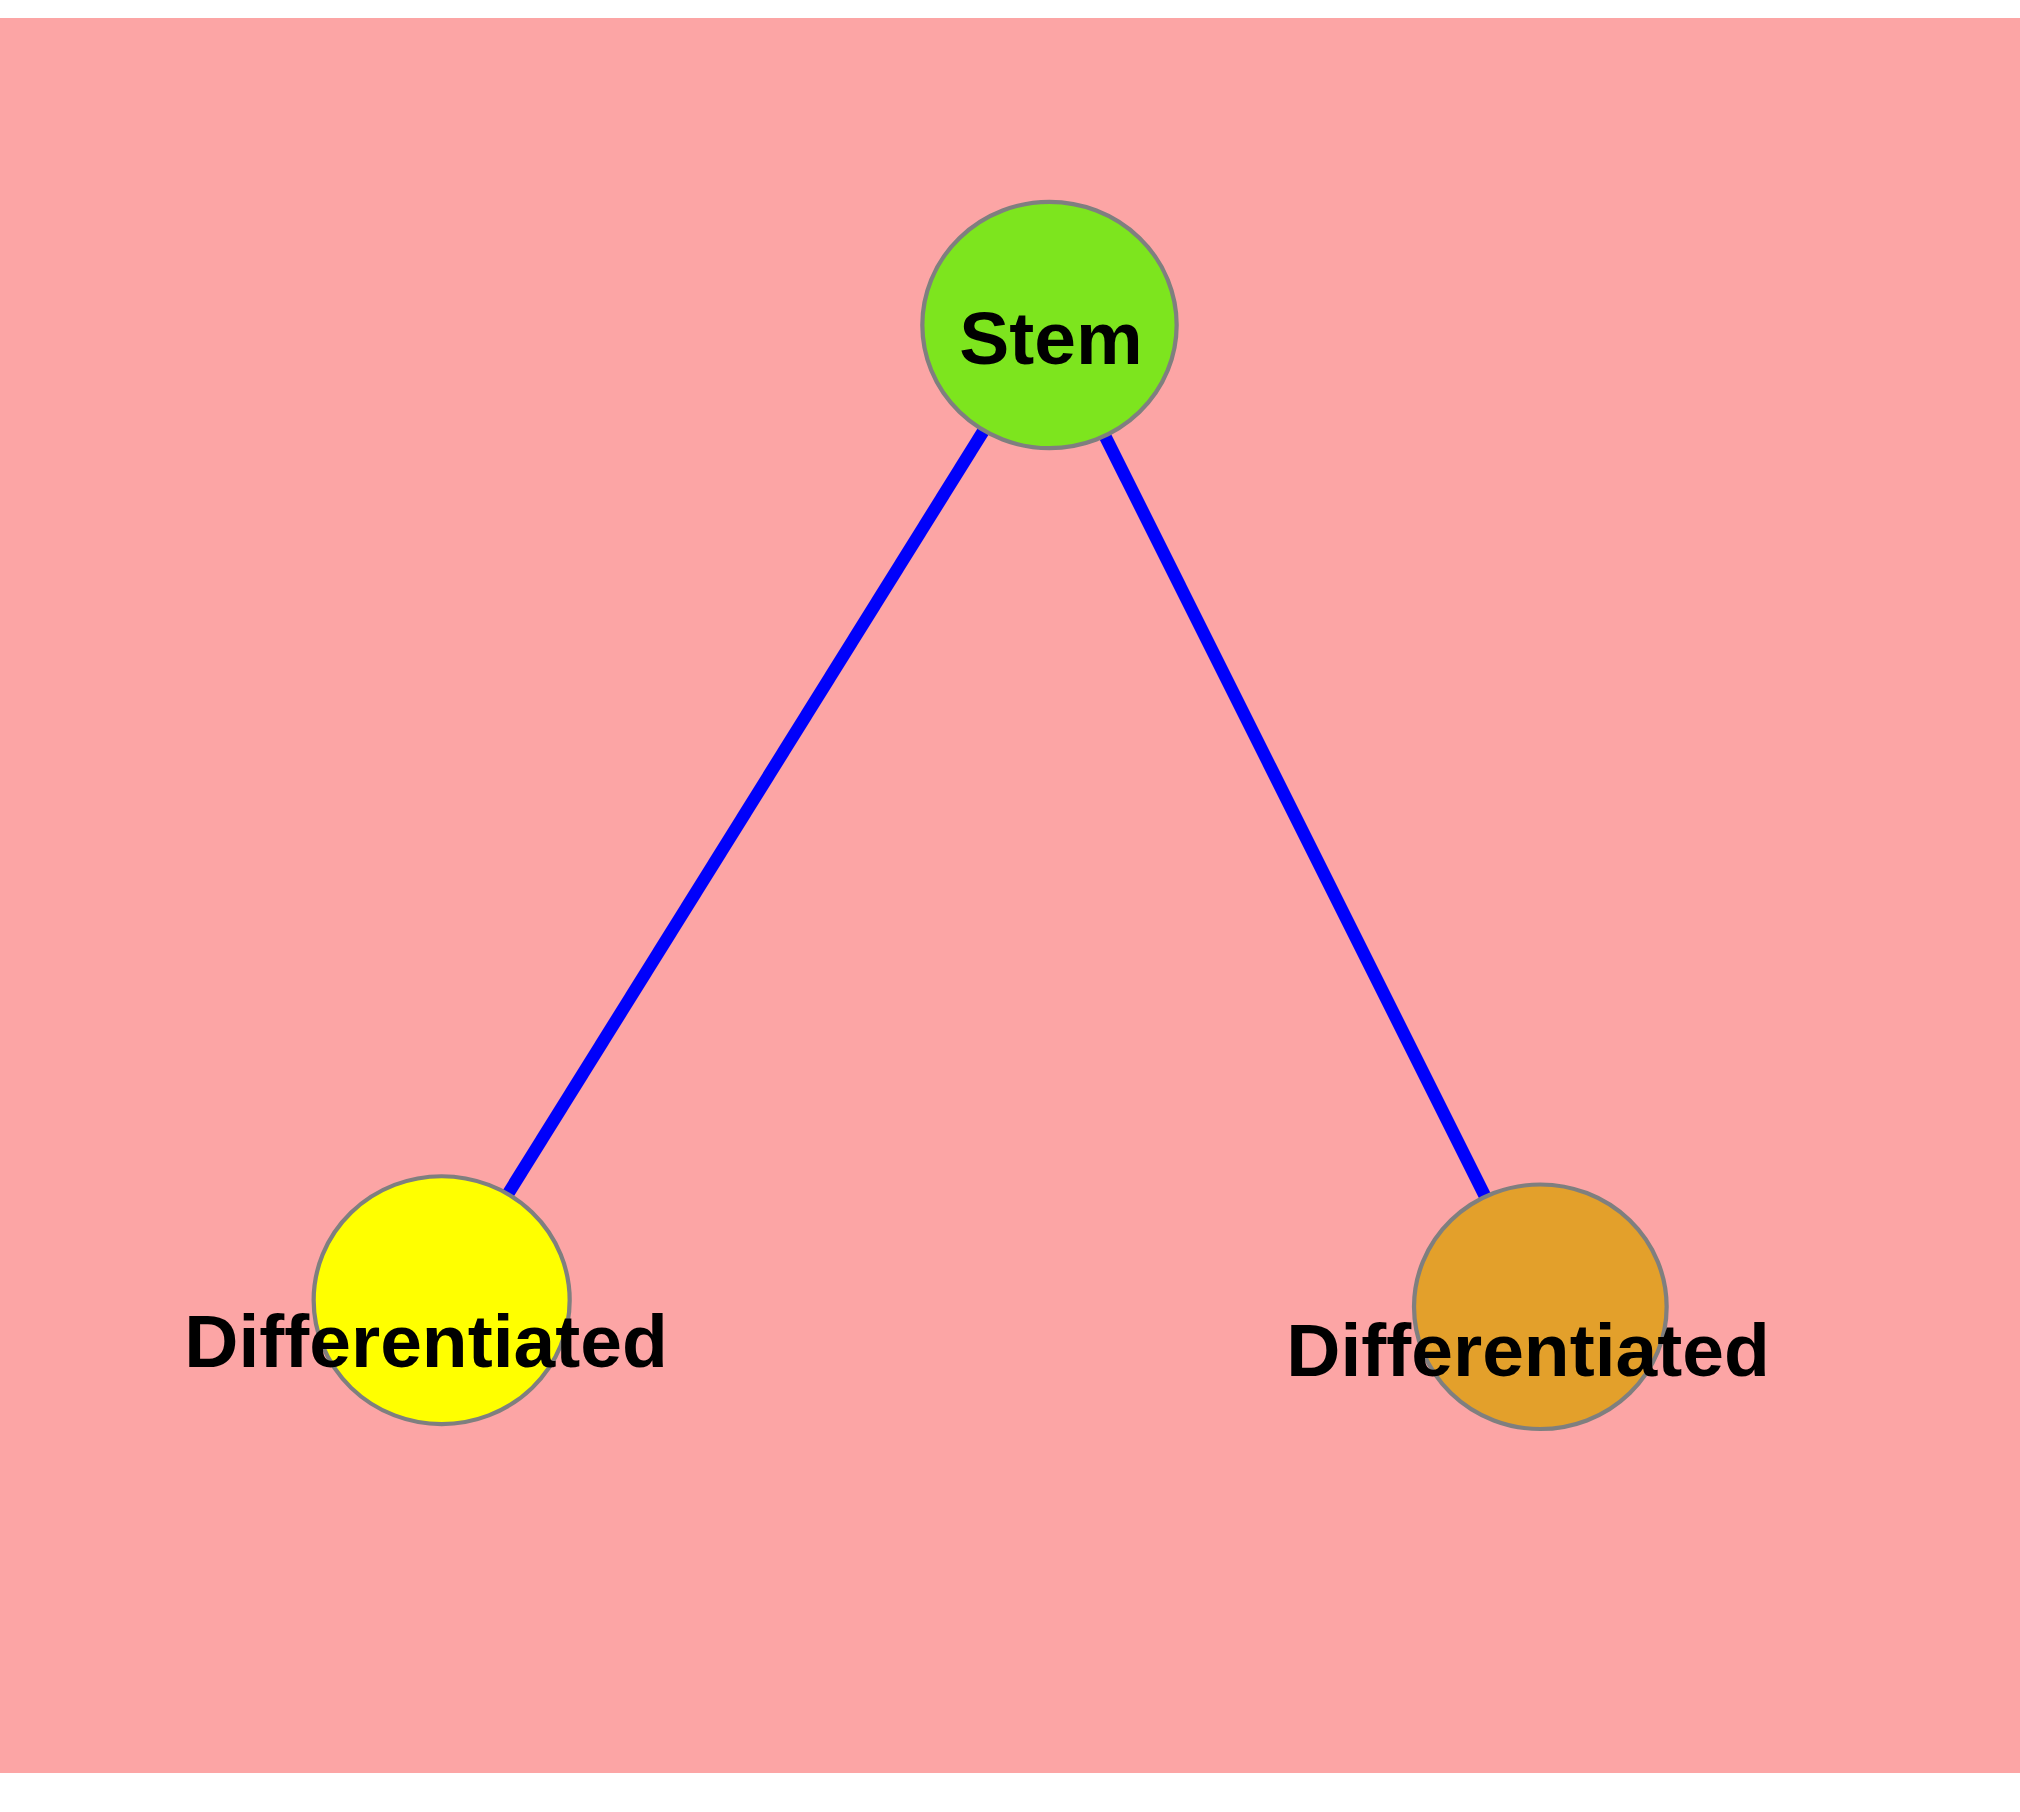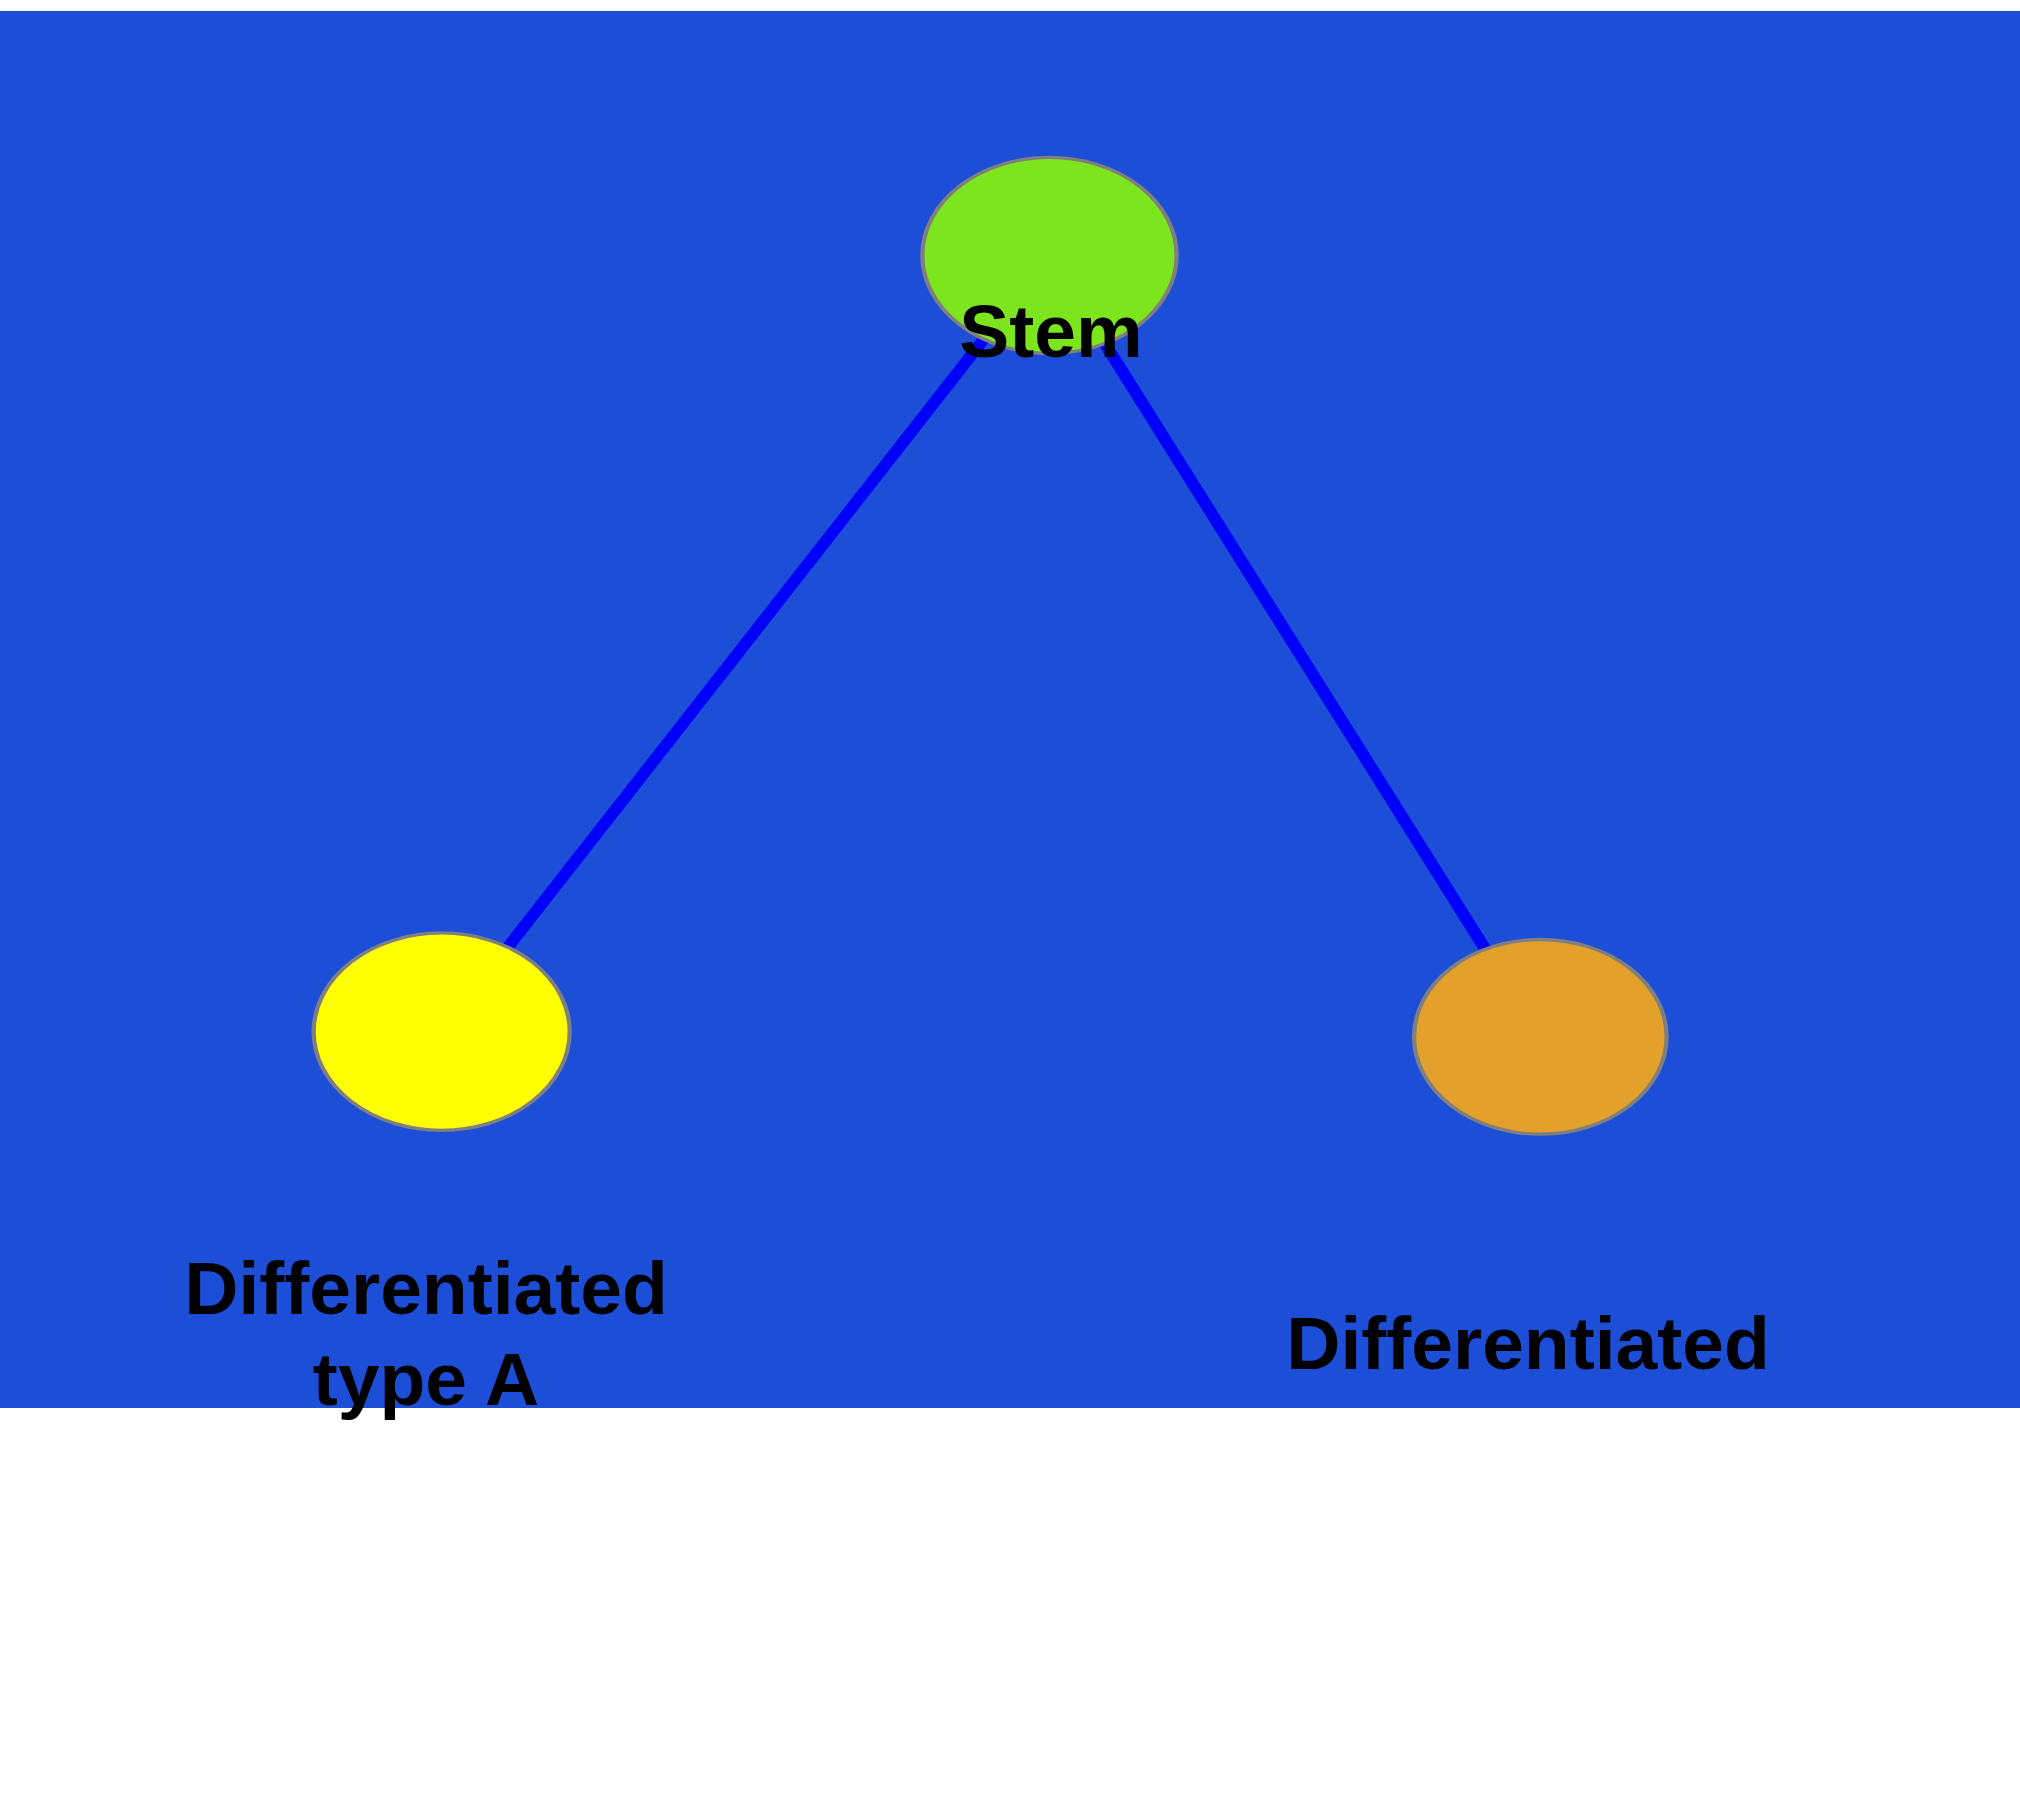--- a/index.html
+++ b/index.html
@@ -49,39 +49,38 @@
     color: #000000;
   }
   .node-label .label-line {
     display: block;
   }
 </style>
 </head>
 <body>
 
 <div class="page">
-  <div class="canvas" id="canvas" style="background: #1d4ed8; top: 11px; height: 1397px;">
+  <div class="canvas" id="canvas" style="background: #fca5a5; top: 18px; height: 1755px;">
     <svg class="graph-svg" id="graph-svg" xmlns="http://www.w3.org/2000/svg" preserveAspectRatio="none" viewBox="0 0 2384 2138">
       <g id="edges-layer">
           <line x1="1238" y1="374" x2="521" y2="1562" stroke="#0000FB" stroke-width="15"></line>
           <line x1="1238" y1="374" x2="1817" y2="1570" stroke="#0000FB" stroke-width="15"></line>
         </g>
       <g id="nodes-layer">
           <circle cx="1238" cy="374" r="150" fill="#7DE51E" stroke="#7F7F7F" stroke-width="5"></circle>
           <circle cx="521" cy="1562" r="151" fill="#FFFF00" stroke="#7F7F7F" stroke-width="5"></circle>
           <circle cx="1817" cy="1570" r="149" fill="#E3A02B" stroke="#7F7F7F" stroke-width="5"></circle>
         </g>
     </svg>
     <div class="labels-layer" id="labels-layer">
         <div class="node-label" style="left: 1051px; top: 320px; color: rgb(0, 0, 0); font-size: 75px; line-height: 91px;">
           <span class="label-line">Stem</span>
         </div>
         <div class="node-label" style="left: 426px; top: 1323px; color: rgb(0, 0, 0); font-size: 75px; line-height: 91px;">
           <span class="label-line">Differentiated</span>
-          <span class="label-line">type A</span>
         </div>
         <div class="node-label" style="left: 1528px; top: 1332px; color: rgb(0, 0, 0); font-size: 75px; line-height: 91px;">
           <span class="label-line">Differentiated</span>
         </div>
       </div>
   </div>
 </div>
 
 
 </body></html>

